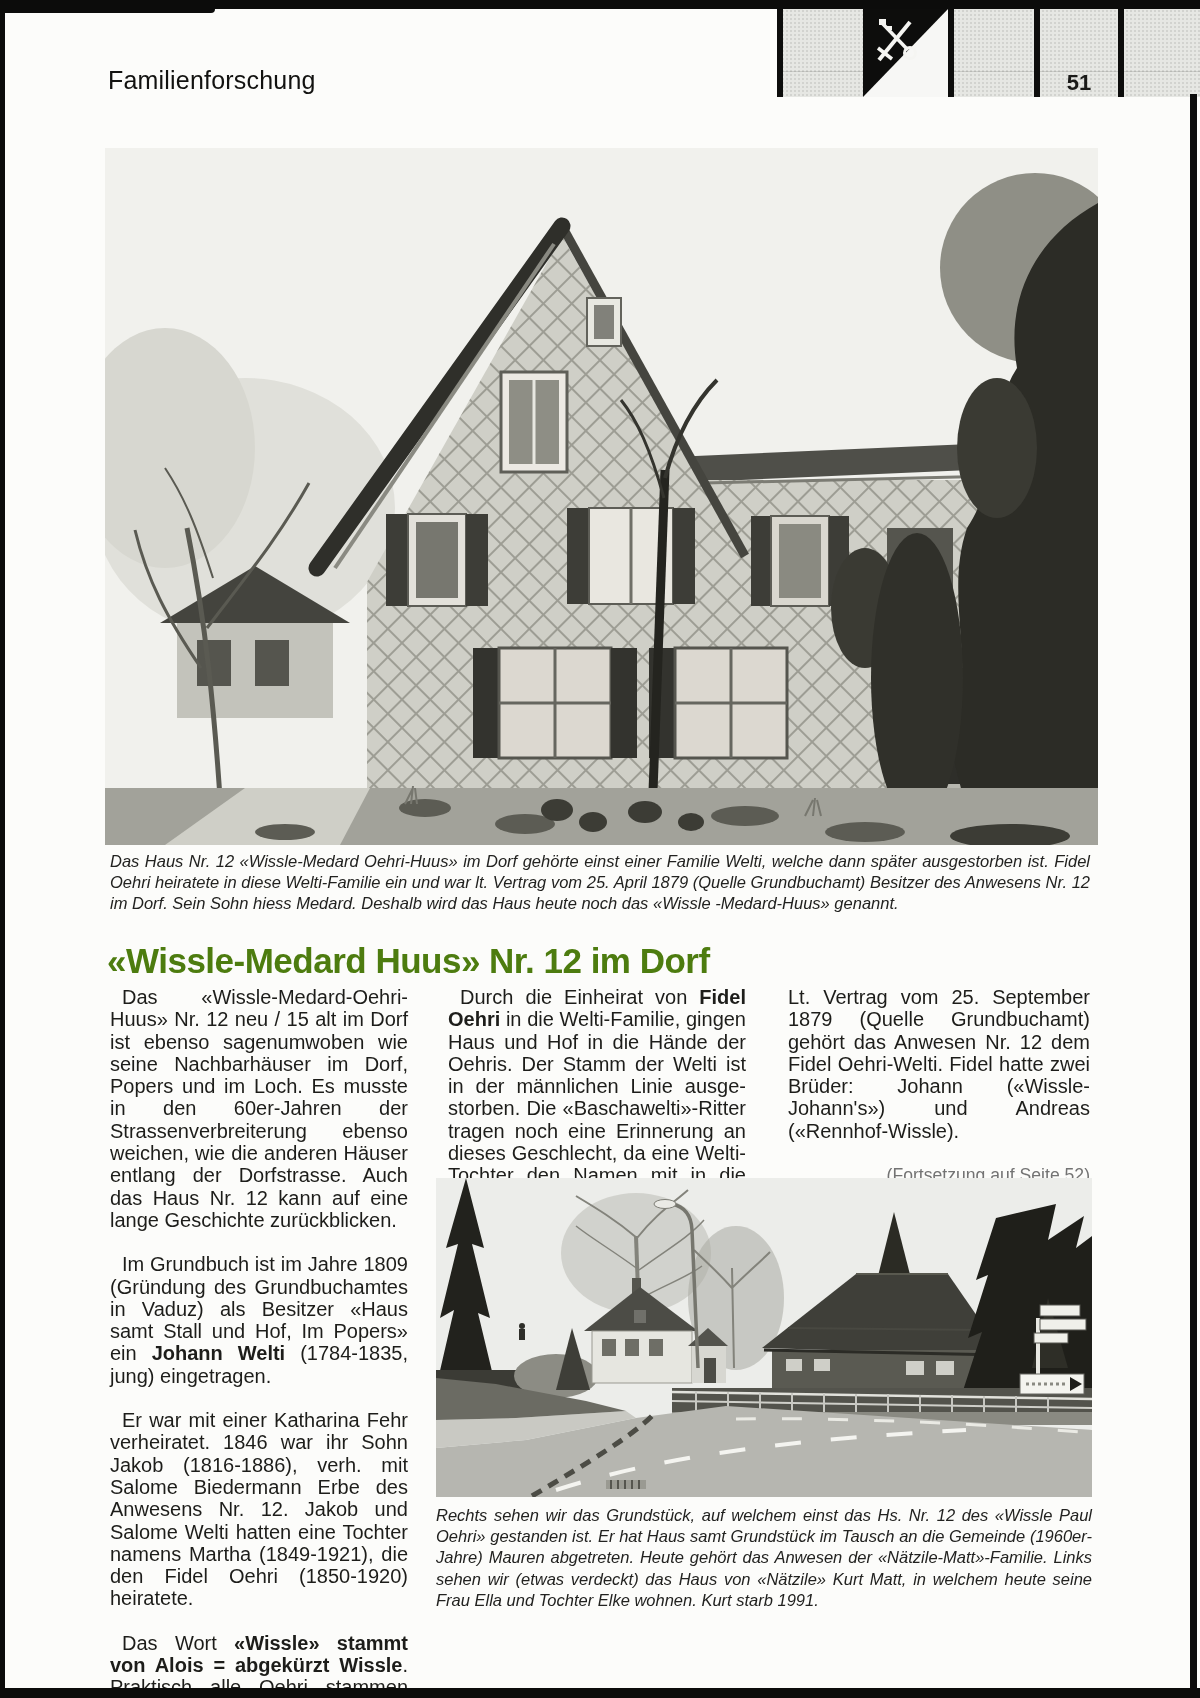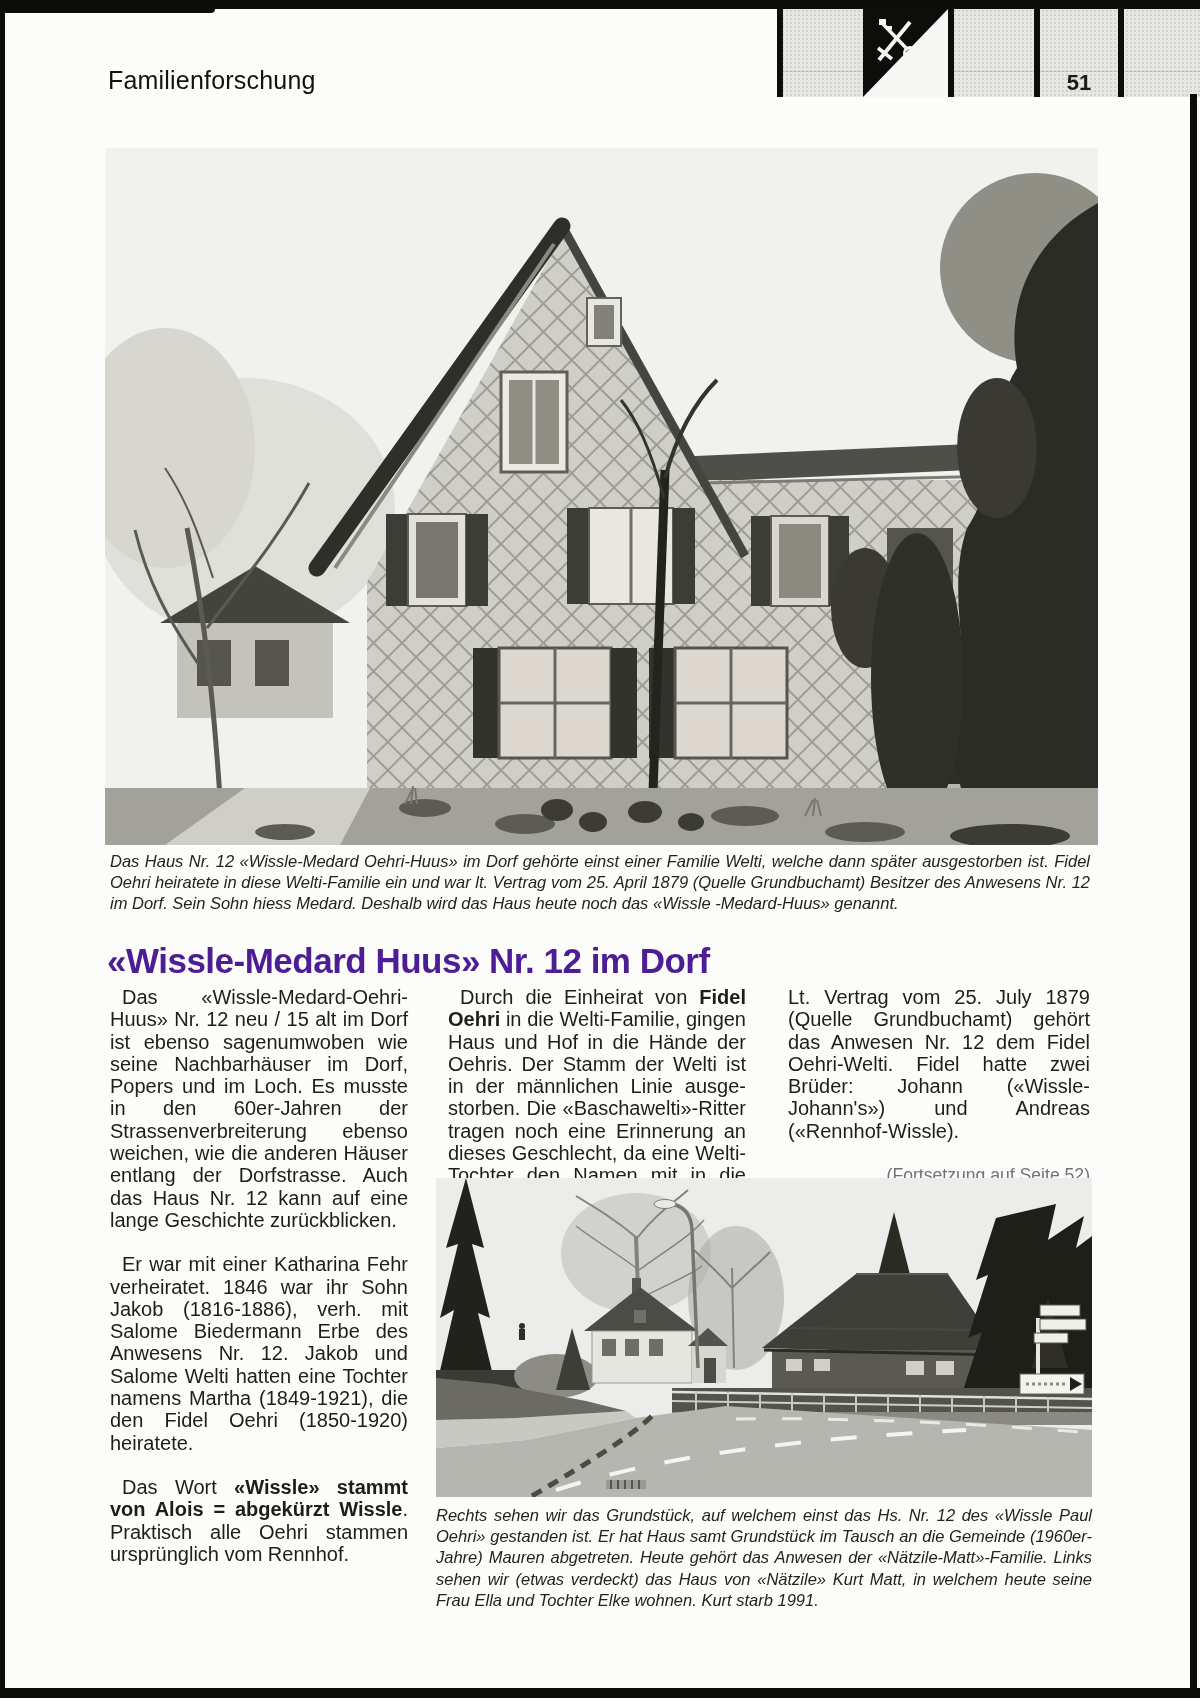--- a/index.html
+++ b/index.html
@@ -40,21 +40,21 @@
   .photo-top svg,.photo-bottom svg{display:block;width:100%;height:100%;}
 
   
   .caption{position:absolute;font-style:italic;font-size:16.5px;line-height:21px;
            text-align:justify;color:#222220;}
   .caption-top{left:110px;top:851px;width:980px;}
   .caption-bottom{left:436px;top:1505px;width:656px;line-height:21.2px;}
 
   
   .headline{position:absolute;left:107px;top:919px;font-size:35px;line-height:1.1;
-            font-weight:bold;letter-spacing:-.5px;color:#4c1d95;}
+            font-weight:bold;letter-spacing:-.5px;color:#4d7c0f;}
   .col{position:absolute;top:986px;}
   .col1{left:110px;width:298px;}
   .col2{left:448px;width:298px;}
   .col3{left:788px;width:302px;}
   .col p{margin:0 0 22px 0;font-size:20px;line-height:22.3px;text-align:justify;
          text-indent:12px;color:#1d1d1a;}
   .col3 p{text-indent:0;}
   .continuation{margin-top:4px;font-size:17.6px;line-height:22.3px;text-align:right;color:#737373;}
 </style>
 </head>
@@ -190,28 +190,29 @@
       </g>
     </svg>
   </figure>
 
   <div class="caption caption-top">Das Haus Nr. 12 «Wissle-Medard Oehri-Huus» im Dorf gehörte einst einer Familie Welti, welche dann später ausgestorben ist. Fidel Oehri hei­ratete in diese Welti-Familie ein und war lt. Vertrag vom 25. April 1879 (Quelle Grundbuchamt) Besitzer des Anwesens Nr. 12 im Dorf. Sein Sohn hiess Medard. Deshalb wird das Haus heute noch das «Wissle -Medard-Huus» genannt.</div>
 
   <h1 class="headline">«Wissle-Medard Huus» Nr. 12 im Dorf</h1>
 
   <div class="col col1">
     <p><span>Das «Wissle-Medard-Oehri-Huus» Nr. 12 neu / 15 alt im Dorf ist ebenso sagen­umwoben wie seine Nachbarhäuser im Dorf, Popers und im Loch. Es musste in den 60er-Jahren der Strassenverbreite­rung ebenso weichen, wie die anderen Häuser entlang der Dorfstrasse. Auch das Haus Nr. 12 kann auf eine lange Geschichte zurückblicken.</span></p>
+    <p><span>Im Grundbuch ist im Jahre 1809 (Gründung des Grundbuchamtes in Vaduz) als Besitzer «Haus samt Stall und Hof, Im Popers» ein </span><b>Johann Welti</b><span> (1784-1835, jung) eingetragen.</span></p>
     <p><span>Er war mit einer Katharina Fehr verhei­ratet. 1846 war ihr Sohn Jakob (1816-1886), verh. mit Salome Biedermann Erbe des Anwesens Nr. 12. Jakob und Salome Welti hatten eine Tochter namens Martha (1849-1921), die den Fidel Oehri (1850-1920) heiratete.</span></p>
     <p><span>Das Wort </span><b>«Wissle» stammt von Alois = abgekürzt Wissle</b><span>. Praktisch alle Oehri stammen ursprünglich vom Rennhof.</span></p>
   </div>
   <div class="col col2">
     <p><span>Durch die Einheirat von </span><b>Fidel Oehri</b><span> in die Welti-Familie, gingen Haus und Hof in die Hände der Oehris. Der Stamm der Welti ist in der männlichen Linie ausge­storben. Die «Baschawelti»-Ritter tra­gen noch eine Erinnerung an dieses Geschlecht, da eine Welti-Tochter den Namen mit in die Ritter-Familie brachte.</span></p>
   </div>
   <div class="col col3">
-    <p><span>Lt. Vertrag vom 25. July 1879 (Quelle Grundbuchamt) gehört das Anwesen Nr. 12 dem Fidel Oehri-Welti. Fidel hatte zwei Brüder: Johann («Wissle-Johann's») und Andreas («Rennhof-Wissle).</span></p>
+    <p><span>Lt. Vertrag vom 25. September 1879 (Quelle Grundbuchamt) gehört das Anwesen Nr. 12 dem Fidel Oehri-Welti. Fidel hatte zwei Brüder: Johann («Wissle-Johann's») und Andreas («Rennhof-Wissle).</span></p>
     <div class="continuation">(Fortsetzung auf Seite 52)</div>
   </div>
 
   <figure class="photo-bottom">
     <svg viewBox="0 0 656 319" role="img">
       <rect width="656" height="319" fill="#ecedea"></rect>
 
       <ellipse cx="200" cy="75" rx="75" ry="60" fill="#bcbcb4" opacity=".55"></ellipse>
       <ellipse cx="300" cy="120" rx="48" ry="72" fill="#aaaaa2" opacity=".55"></ellipse>
       <g stroke="#83837b" fill="none">

